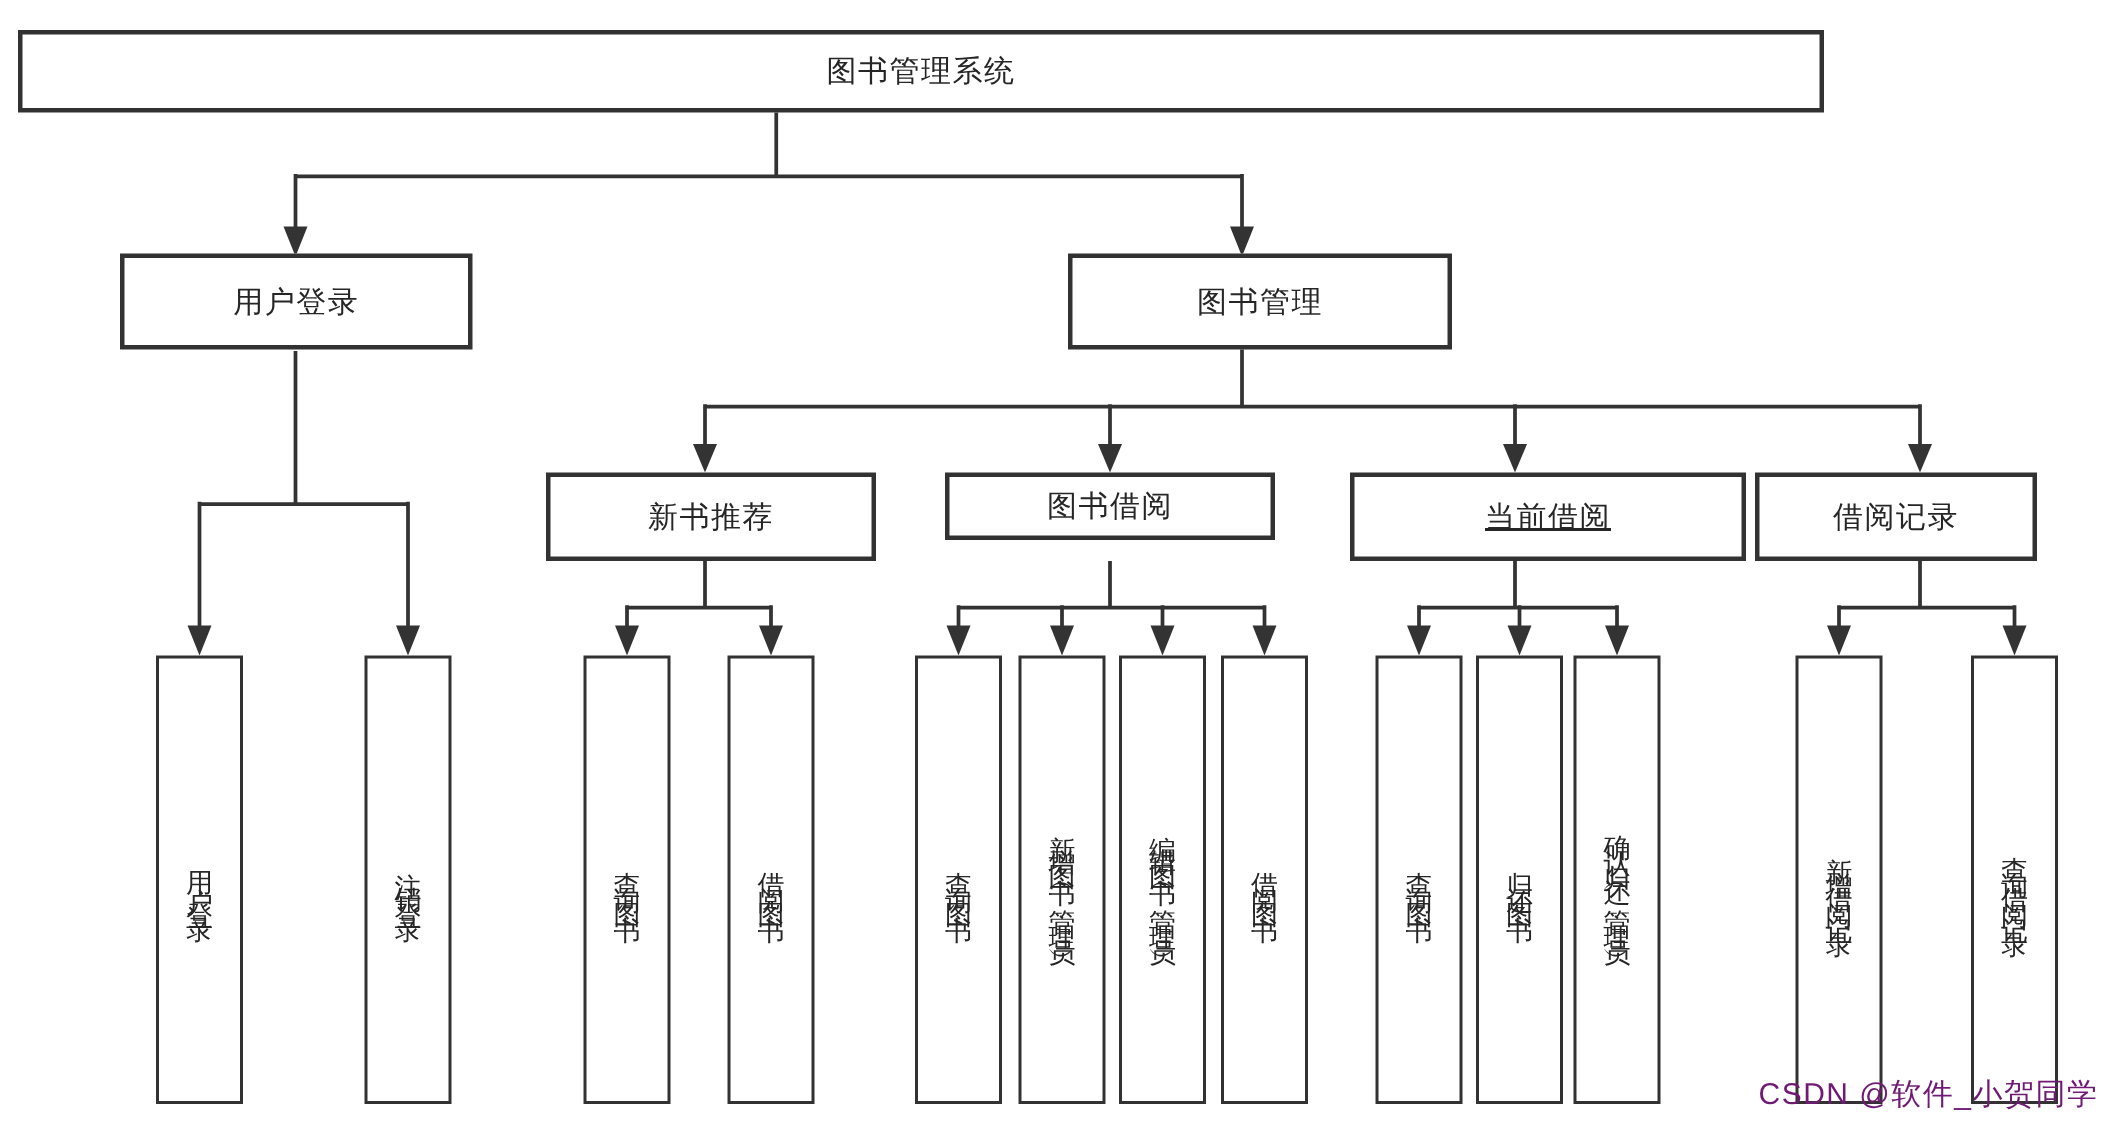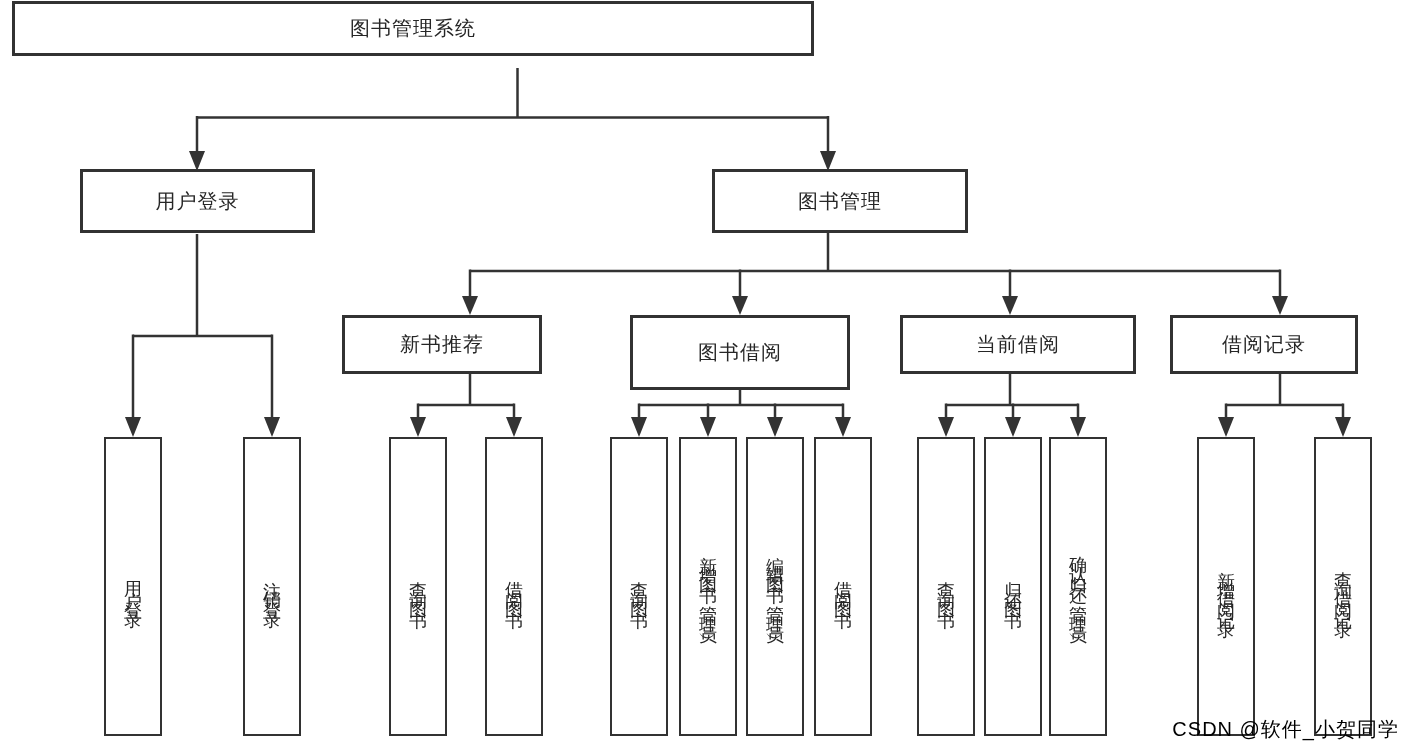--- a/index.html
+++ b/index.html
@@ -36,21 +36,21 @@
     letter-spacing: 10px;
     line-height: 1;
     white-space: nowrap;
     color: #262626;
   }
   #watermark {
     position: absolute;
     right: 6px;
     bottom: 4px;
     font-size: 20px;
-    color: #000000;
+    color: #701a75;
     z-index: 2;
     letter-spacing: 1px;
   }
 </style>
 </head>
 <body>
 
 <div id="stage">
 
   <svg id="connectors" width="1405" height="747" viewBox="0 0 1405 747">
@@ -112,38 +112,38 @@
       <polygon points="767,417 783,417 775,437"></polygon>
       <polygon points="835,417 851,417 843,437"></polygon>
       <polygon points="938,417 954,417 946,437"></polygon>
       <polygon points="1005,417 1021,417 1013,437"></polygon>
       <polygon points="1070,417 1086,417 1078,437"></polygon>
       <polygon points="1218,417 1234,417 1226,437"></polygon>
       <polygon points="1335,417 1351,417 1343,437"></polygon>
     </g>
   </svg>
 
-  <div class="node h" style="left:12px; top:1px; width:802px; height:55px;text-align:center;">
+  <div class="node h" style="left:12px; top:20px; width:1204px; height:55px;text-align:center;">
     <span>图书管理系统</span>
   </div>
 
   <div class="node h" style="left:80px; top:169px; width:235px; height:64px;">
     <span>用户登录</span>
   </div>
   <div class="node h" style="left:712px; top:169px; width:256px; height:64px;">
     <span>图书管理</span>
   </div>
 
-  <div class="node h" style="left:342px; top:315px; width:200px; height:59px;">
+  <div class="node h" style="left:364px; top:315px; width:220px; height:59px;">
     <span>新书推荐</span>
   </div>
-  <div class="node h" style="left:630px; top:315px; width:220px; height:75px;">
+  <div class="node h" style="left:630px; top:315px; width:220px; height:45px;">
     <span>图书借阅</span>
   </div>
-  <div class="node h" style="left:900px; top:315px; width:236px; height:59px;">
+  <div class="node h" style="left:900px; top:315px; width:264px; height:59px;text-decoration:underline;">
     <span>当前借阅</span>
   </div>
   <div class="node h" style="left:1170px; top:315px; width:188px; height:59px;">
     <span>借阅记录</span>
   </div>
 
   <div class="node leaf" style="left:104px; top:437px; width:58px; height:299px;">
     <span class="vtext">用户登录</span>
   </div>
   <div class="node leaf" style="left:243px; top:437px; width:58px; height:299px;">

